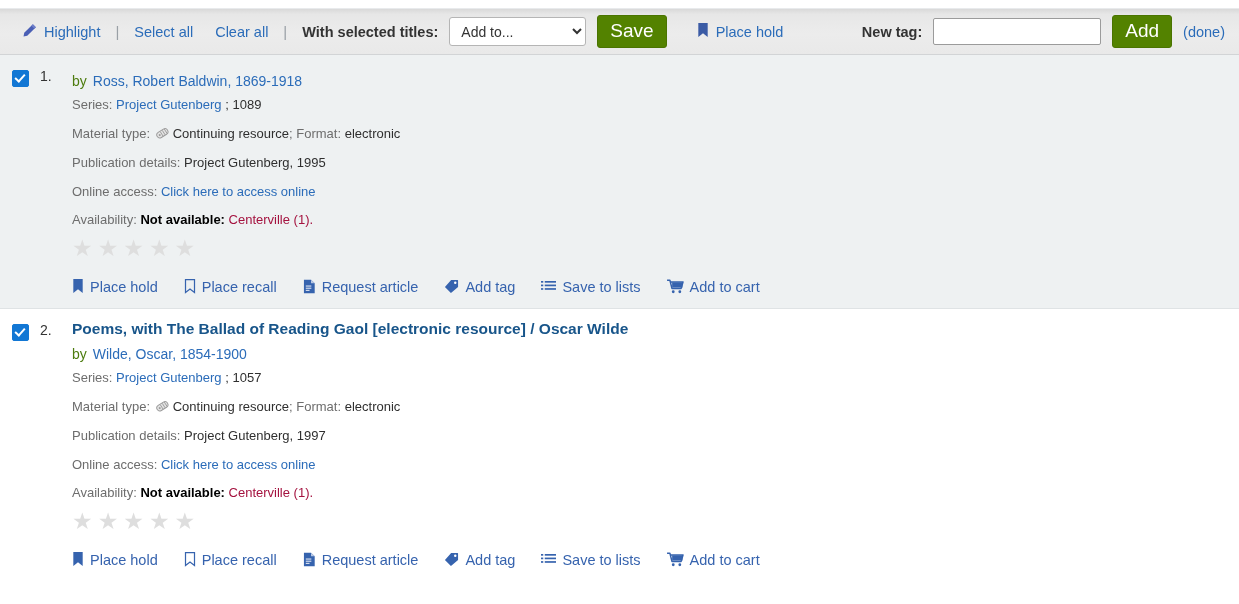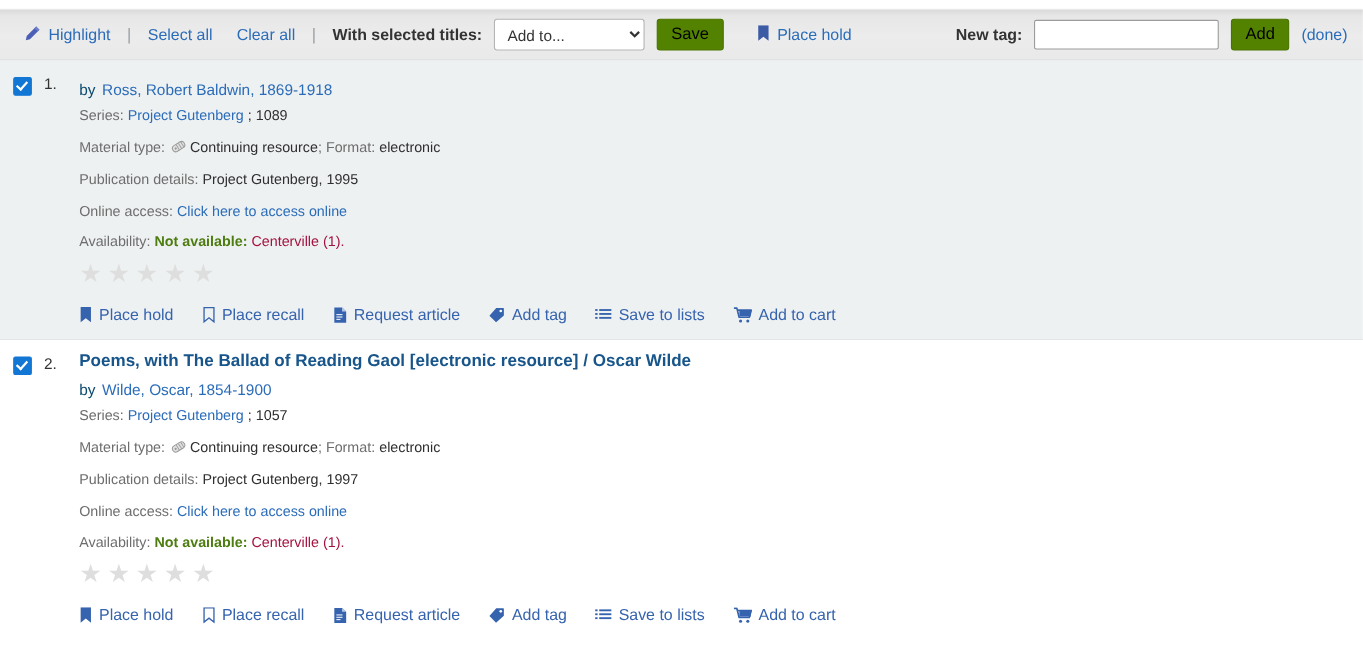--- a/index.html
+++ b/index.html
@@ -75,25 +75,25 @@
     font-family: "Liberation Sans", sans-serif;
     font-size: 14px;
     color: #333;
     background: #ffffff;
     border: 1px solid #b5b5b5;
     border-radius: 3px;
     padding: 0 4px 0 7px;
   }
   .btn-green {
     background: #538200;
-    color: #000000;
+    color: #ffffff;
     border: 1px solid #4a7400;
     border-radius: 3px;
     font-family: "Liberation Sans", sans-serif;
-    font-size: 15px;
+    font-size: 19px;
     padding: 5px 12px 6px;
     cursor: pointer;
     line-height: 1.1;
   }
   input.newtag {
     width: 168px;
     height: 27px;
     border: 1px solid #9b9b9b;
     border-radius: 2px;
     background: #ffffff;
@@ -171,21 +171,21 @@
     text-decoration: none;
     line-height: 1.25;
     cursor: pointer;
   }
 
   .byline {
     margin-top: 8px;
     font-size: 14px;
     color: #333;
   }
-  .byline .by { color: #0c4a6e; }
+  .byline .by { color: #4d7c0f; }
   .author-link {
     color: #2b6cb9;
     text-decoration: none;
     margin-left: 6px;
     cursor: pointer;
   }
 
   .meta {
     margin-top: 7px;
     font-size: 13px;
@@ -198,21 +198,21 @@
     text-decoration: none;
     cursor: pointer;
   }
 
   .meta-pub { margin-top: 10px; }
   .meta-mat { margin-top: 11px; }
   .meta-online { margin-top: 11px; }
   .meta-avail { margin-top: 11px; }
 
   .notavail {
-    color: #4d7c0f;
+    color: #000000;
     font-weight: bold;
   }
   .avail-branch { color: #a4123f; }
 
   .stars {
     margin-top: 8px;
     display: flex;
     gap: 5px;
     line-height: 1;
   }

